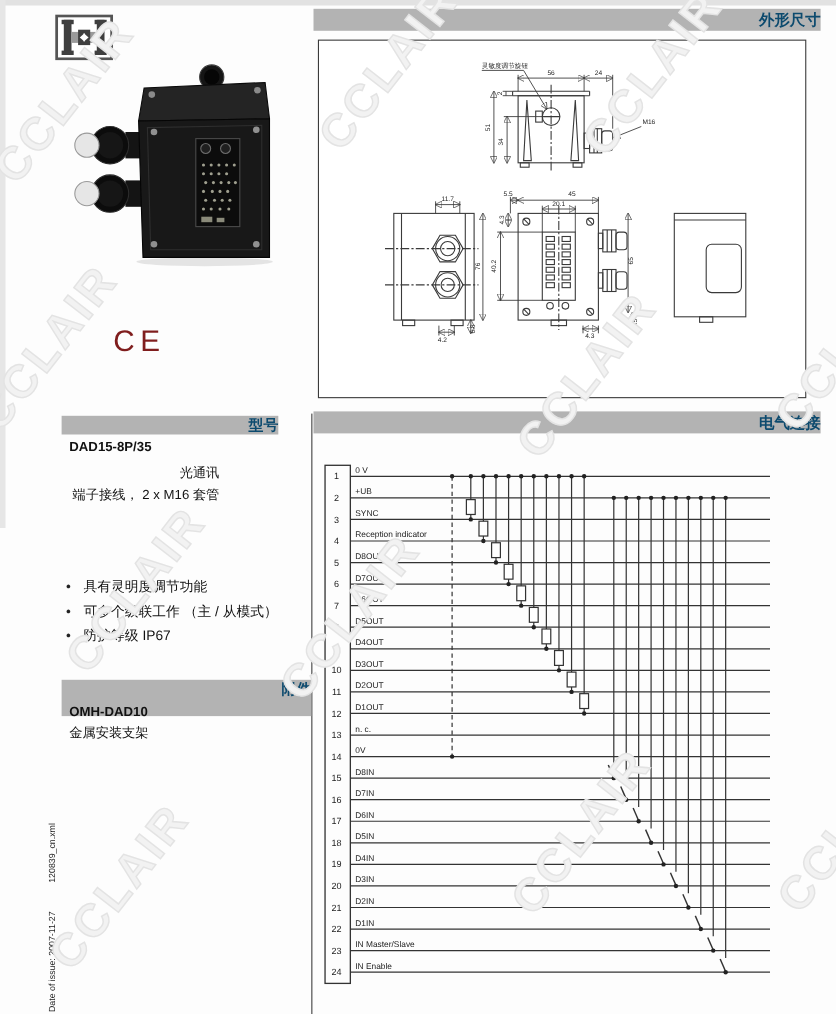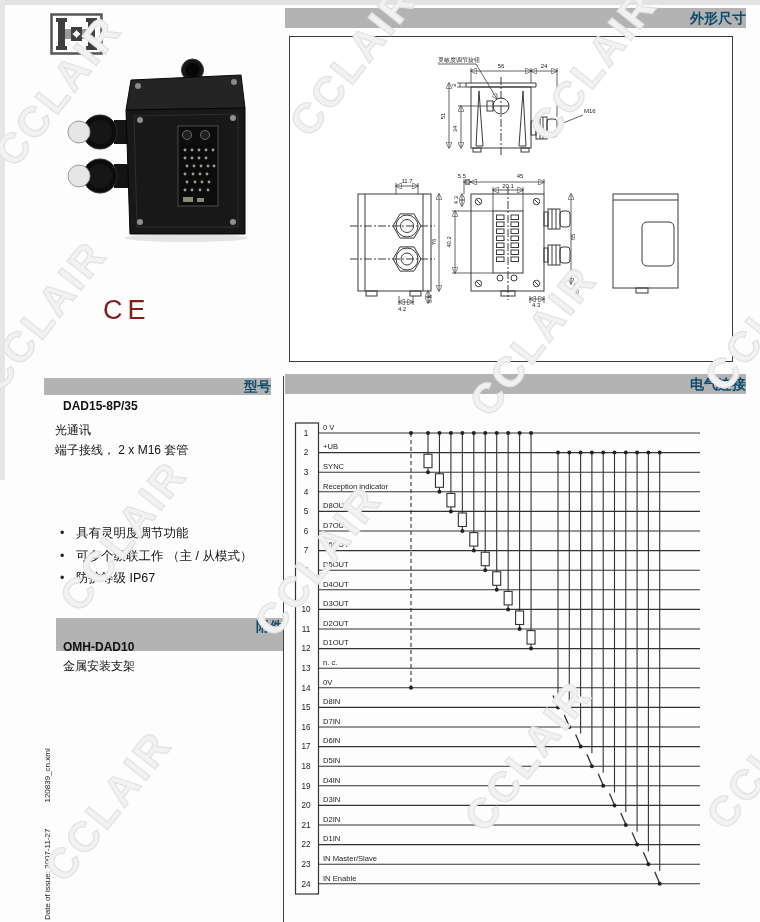--- a/index.html
+++ b/index.html
@@ -120,23 +120,23 @@
   </svg>
 
   <div class="ce">CE</div>
 
   <div class="footer">
     <span>Date of issue: 2007-11-27</span><span class="gap"></span><span>120839_cn.xml</span>
   </div>
 
   <div class="divider"></div>
 
-  <div class="bar" style="left:44px;top:378px;width:227px;height:17px;">型号</div>
+  <div class="bar" style="left:56px;top:378px;width:197px;height:17px;">型号</div>
   <div class="txt" style="left:63px;top:399px;font-size:12px;font-weight:bold;">DAD15-8P/35</div>
-  <div class="txt" style="left:55px;top:421px;font-size:12px;line-height:19.5px;">
+  <div class="txt" style="left:66px;top:421px;font-size:12px;line-height:19.5px;text-align:right;">
     <div>光通讯</div>
     <div>端子接线， 2 x M16 套管</div>
   </div>
 
   <ul class="features">
     <li><span class="blt">•</span><span>具有灵明度调节功能</span></li>
     <li><span class="blt">•</span><span>可多个级联工作 （主 / 从模式）</span></li>
     <li><span class="blt">•</span><span>防护等级 IP67</span></li>
   </ul>
 

